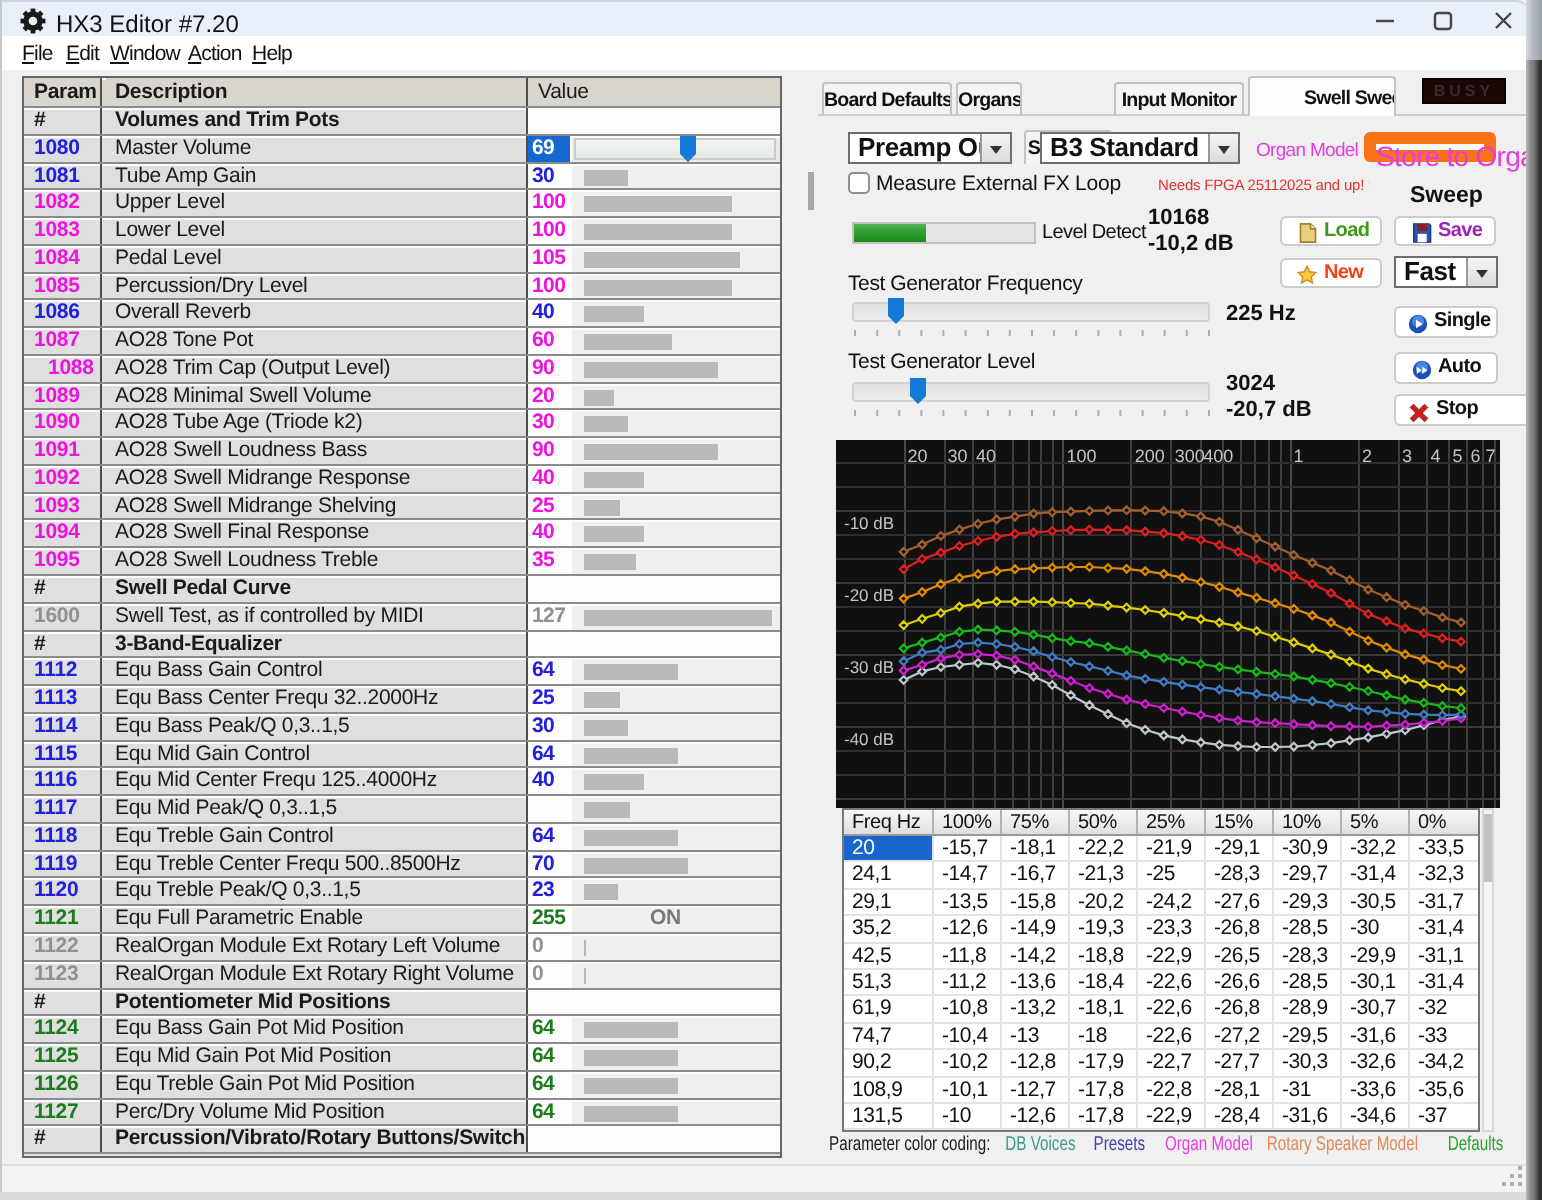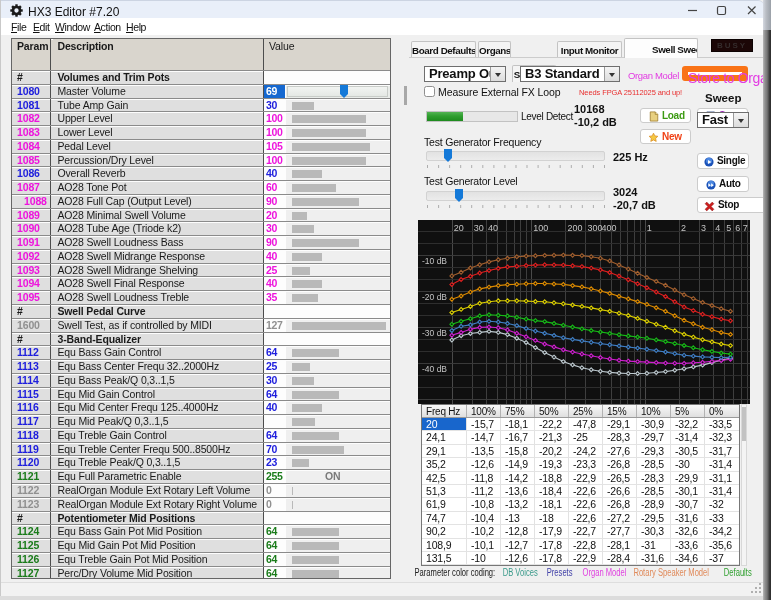--- a/index.html
+++ b/index.html
@@ -98,21 +98,21 @@
 </div>
 
 <div id="menu">
  <span style="left:10px;"><u>F</u>ile</span>
  <span style="left:32px;"><u>E</u>dit</span>
  <span style="left:54px;"><u>W</u>indow</span>
  <span style="left:93px;"><u>A</u>ction</span>
  <span style="left:125px;"><u>H</u>elp</span>
 </div>
 <div id="ltab">
-<div class="lrow lhead" style="height:32px;line-height:15px;">
+<div class="lrow lhead" style="height:15px;line-height:15px;">
       <div class="lc lp"><b>Param</b></div>
       <div class="lc ld"><b>Description</b></div>
       <div class="lc lv" style="background:#d9d5cd;">Value</div>
     </div>
 <div class="lrow">
       <div class="lc lp"><b>#</b></div>
       <div class="lc ld"><b>Volumes and Trim Pots</b></div>
       <div class="lc lvw"></div>
     </div>
 <div class="lrow">
@@ -175,21 +175,21 @@
 <div class="lrow">
       <div class="lc lp" style="color:#ee14dd;font-weight:bold;">1087</div>
       <div class="lc ld">AO28 Tone Pot</div>
       <div class="lc lvn" style="color:#ee14dd;">60</div>
       <div class="lc lvb">
         <div style="position:absolute;left:7px;top:3px;width:44px;height:8px;background:#b9b9b9;"></div>
       </div>
     </div>
 <div class="lrow">
       <div class="lc lp" style="color:#ee14dd;font-weight:bold;padding-left:12px;">1088</div>
-      <div class="lc ld">AO28 Full Cap (Output Level)</div>
+      <div class="lc ld">AO28 Trim Cap (Output Level)</div>
       <div class="lc lvn" style="color:#ee14dd;">90</div>
       <div class="lc lvb">
         <div style="position:absolute;left:7px;top:3px;width:67px;height:8px;background:#b9b9b9;"></div>
       </div>
     </div>
 <div class="lrow">
       <div class="lc lp" style="color:#ee14dd;font-weight:bold;">1089</div>
       <div class="lc ld">AO28 Minimal Swell Volume</div>
       <div class="lc lvn" style="color:#ee14dd;">20</div>
       <div class="lc lvb">
@@ -439,21 +439,21 @@
   <path d="M1 1h9.2l1 1V12H1z" fill="#2a55a8" stroke="#1a3a78" stroke-width="0.8"></path>
   <rect x="3" y="1.2" width="6" height="4" fill="#8a1f2f"></rect>
   <rect x="3.4" y="7" width="5.4" height="5" fill="#fff"></rect>
  </svg>
  <span style="margin-left:21px;color:#9a22b8;">Save</span></div>
 <div class="wbtn" style="left:640px;top:129px;width:51px;height:15px;line-height:13px;">
  <svg class="abs" style="left:7px;top:2px;" width="11" height="11" viewBox="0 0 24 24">
   <path d="M12 2.5l2.9 6 6.6.9-4.8 4.6 1.2 6.5L12 17.4 6.1 20.5l1.2-6.5L2.5 9.4l6.6-.9z" fill="#f5c842" stroke="#d98a1f" stroke-width="1.6"></path>
  </svg>
  <span style="margin-left:21px;color:#f04318;">New</span></div>
-<div class="combo" style="left:697px;top:112px;width:52px;">Fast<span class="btn"></span></div>
+<div class="combo" style="left:697px;top:128px;width:52px;">Fast<span class="btn"></span></div>
 
 <span class="abs" style="left:424px;top:136px;font-size:10.5px;letter-spacing:-0.2px;color:#111;">Test Generator Frequency</span>
 <div class="strack" style="left:426px;top:151px;width:179px;"></div>
 <div class="spin" style="left:444px;top:149px;"></div>
 <svg class="abs" style="left:426px;top:165px;" width="180" height="4">
     <g stroke="#adadad" stroke-width="1">
       <line x1="1.5" y1="0" x2="1.5" y2="3"></line>
       <line x1="12.6" y1="0" x2="12.6" y2="3"></line>
       <line x1="23.6" y1="0" x2="23.6" y2="3"></line>
       <line x1="34.7" y1="0" x2="34.7" y2="3"></line>
@@ -603,21 +603,21 @@
       <div class="fc f5">15%</div>
       <div class="fc f6">10%</div>
       <div class="fc f7">5%</div>
       <div class="fc f8">0%</div>
     </div>
 <div class="frow">
       <div class="fc f0" style="background:#1866cc;color:#fff;">20</div>
       <div class="fc f1">-15,7</div>
       <div class="fc f2">-18,1</div>
       <div class="fc f3">-22,2</div>
-      <div class="fc f4">-47,8</div>
+      <div class="fc f4">-21,9</div>
       <div class="fc f5">-29,1</div>
       <div class="fc f6">-30,9</div>
       <div class="fc f7">-32,2</div>
       <div class="fc f8">-33,5</div>
     </div>
 <div class="frow">
       <div class="fc f0">24,1</div>
       <div class="fc f1">-14,7</div>
       <div class="fc f2">-16,7</div>
       <div class="fc f3">-21,3</div>

